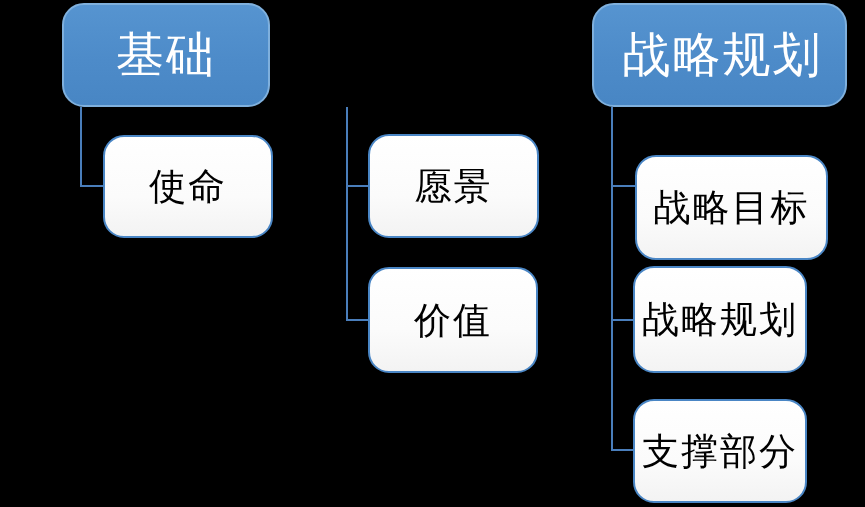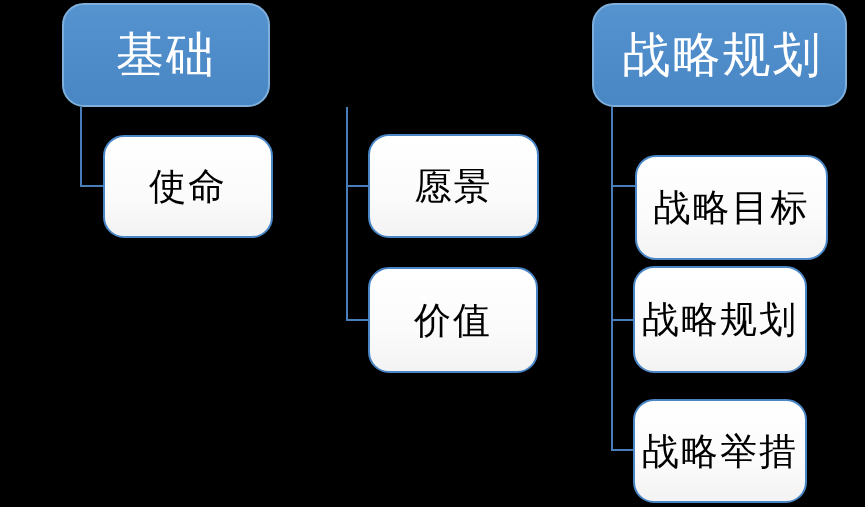--- a/index.html
+++ b/index.html
@@ -82,15 +82,15 @@
   <div class="node child" id="child-1-0">愿景</div>
   <div class="node child" id="child-1-1">价值</div>
 
   <div class="node header" id="hdr-2">战略规划</div>
   <div class="connector" id="conn-v-2"></div>
   <div class="connector" id="conn-h-2-0"></div>
   <div class="connector" id="conn-h-2-1"></div>
   <div class="connector" id="conn-h-2-2"></div>
   <div class="node child" id="child-2-0">战略目标</div>
   <div class="node child" id="child-2-1">战略规划</div>
-  <div class="node child" id="child-2-2">战略举措</div>
+  <div class="node child" id="child-2-2">支撑部分</div>
 
 </div>
 
 </body></html>

